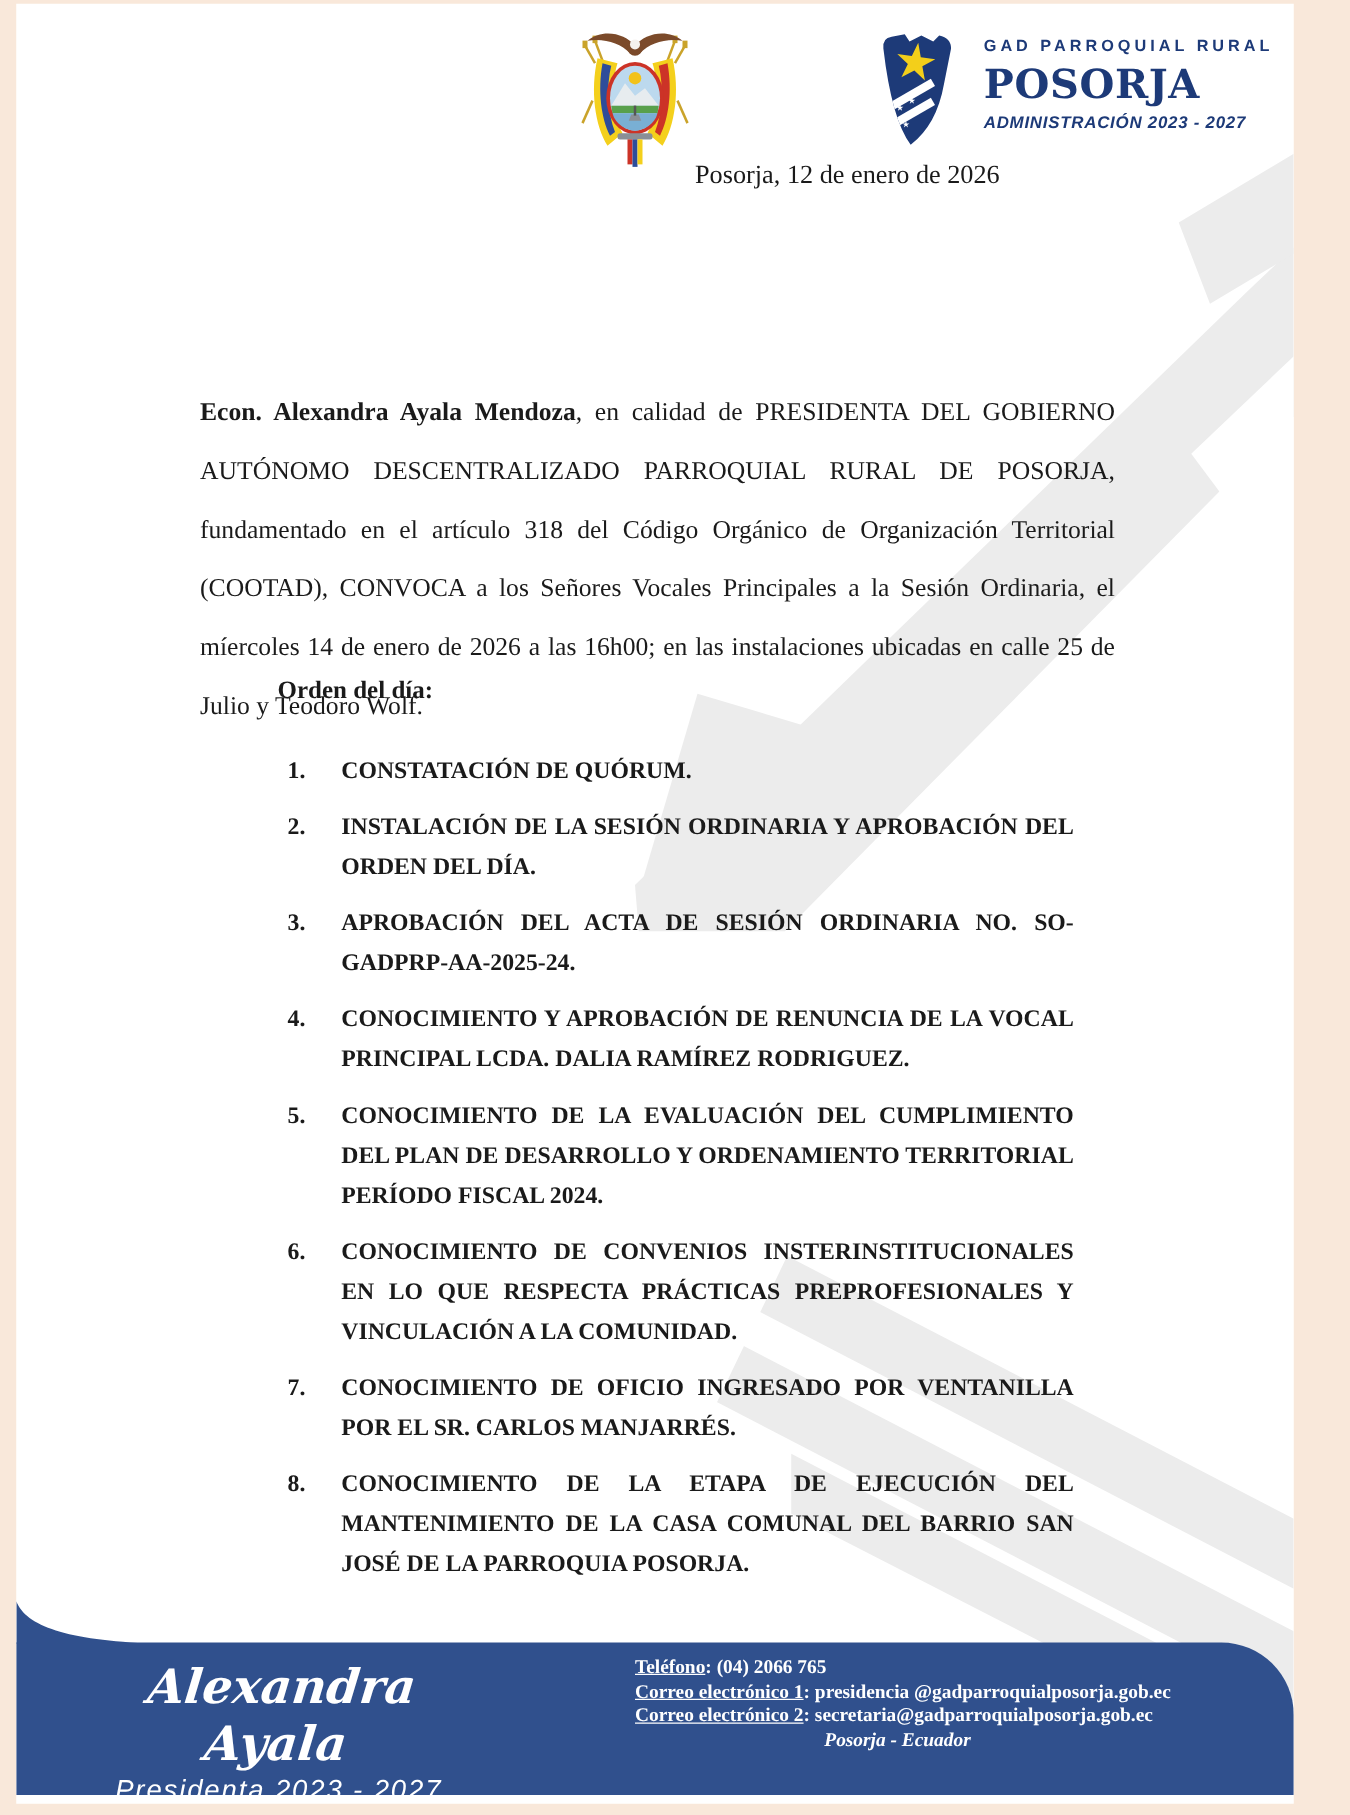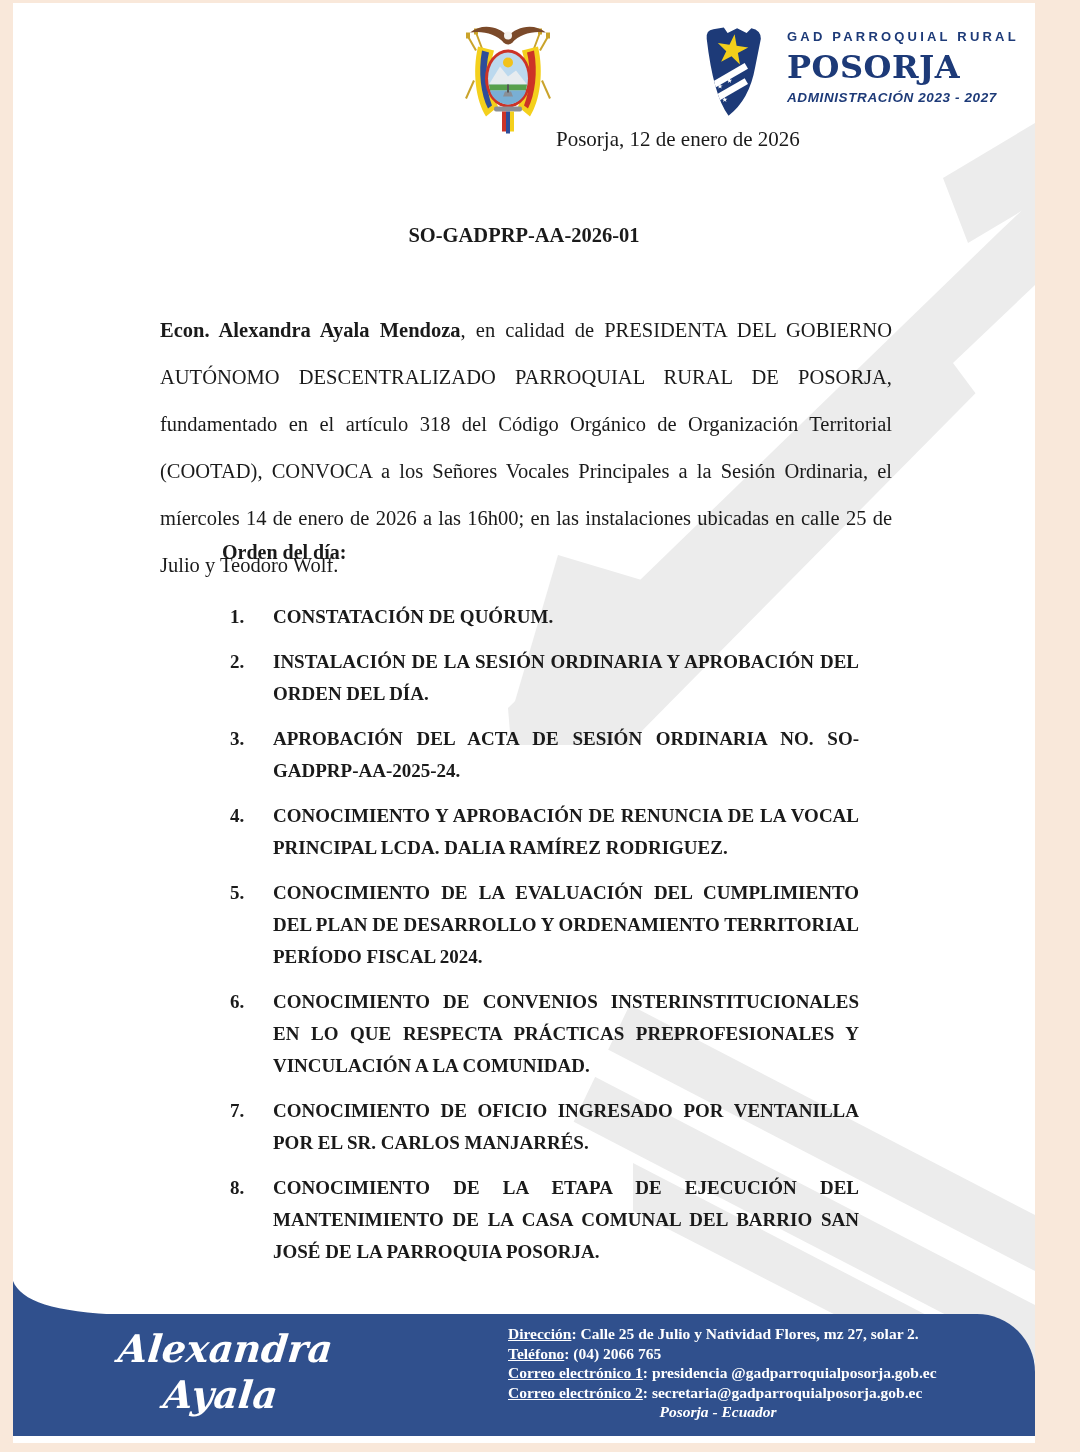--- a/index.html
+++ b/index.html
@@ -160,21 +160,20 @@
       <div class="logo-text">
         <div class="logo-line1">GAD PARROQUIAL RURAL</div>
         <div class="logo-name">POSORJA</div>
         <div class="logo-line3">ADMINISTRACIÓN 2023 - 2027</div>
       </div>
     </div>
 
     <div class="dateline">Posorja, 12 de enero de 2026</div>
 
     <div class="title-block">
-      <div>SO-GADPRP-AA-2026-01</div>
     </div>
 
     <p class="bodypara"><span class="lead">Econ. Alexandra Ayala Mendoza</span><span>, en calidad de PRESIDENTA DEL GOBIERNO AUTÓNOMO DESCENTRALIZADO PARROQUIAL RURAL DE POSORJA, fundamentado en el artículo 318 del Código Orgánico de Organización Territorial (COOTAD), CONVOCA a los Señores Vocales Principales a la Sesión Ordinaria, el míercoles 14 de enero de 2026 a las 16h00; en las instalaciones ubicadas en calle 25 de Julio y Teodoro Wolf.</span></p>
 
     <div class="agenda-head">Orden del día:</div>
 
     <ol class="agenda-list">
       <li class="agenda-item">CONSTATACIÓN DE QUÓRUM.</li>
       <li class="agenda-item">INSTALACIÓN DE LA SESIÓN ORDINARIA Y APROBACIÓN DEL ORDEN DEL DÍA.</li>
       <li class="agenda-item">APROBACIÓN DEL ACTA DE SESIÓN ORDINARIA NO. SO-GADPRP-AA-2025-24.</li>
@@ -185,24 +184,24 @@
       <li class="agenda-item">CONOCIMIENTO DE LA ETAPA DE EJECUCIÓN DEL MANTENIMIENTO DE LA CASA COMUNAL DEL BARRIO SAN JOSÉ DE LA PARROQUIA POSORJA.</li>
     </ol>
 
     <svg class="band-curl" viewBox="0 0 110 34" preserveAspectRatio="none">
       <path d="M0 0 C8 20 40 31 110 34 L0 34 Z" fill="#30508d"></path>
     </svg>
 
     <div class="band">
       <div class="sig">
         <div class="sig-name">Alexandra Ayala</div>
+        <div class="sig-role">Presidenta 2023 - 2027</div>
 
       </div>
       <div class="contact">
-        <div class="contact-line"><span class="lbl">Dirección</span><span>: Calle 25 de Julio y Natividad Flores, mz 27, solar 2.</span></div>
         <div class="contact-line"><span class="lbl">Teléfono</span><span>: (04) 2066 765</span></div>
         <div class="contact-line"><span class="lbl">Correo electrónico 1</span><span>: presidencia @gadparroquialposorja.gob.ec</span></div>
         <div class="contact-line"><span class="lbl">Correo electrónico 2</span><span>: secretaria@gadparroquialposorja.gob.ec</span></div>
         <div class="contact-loc">Posorja - Ecuador</div>
       </div>
     </div>
 
   </div>
 </div>
 

